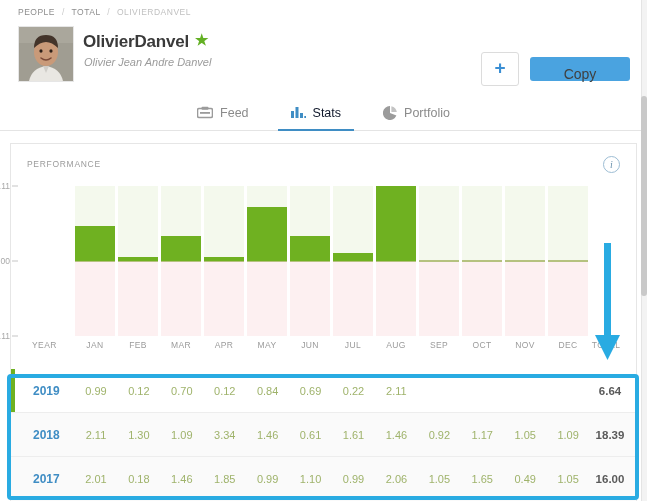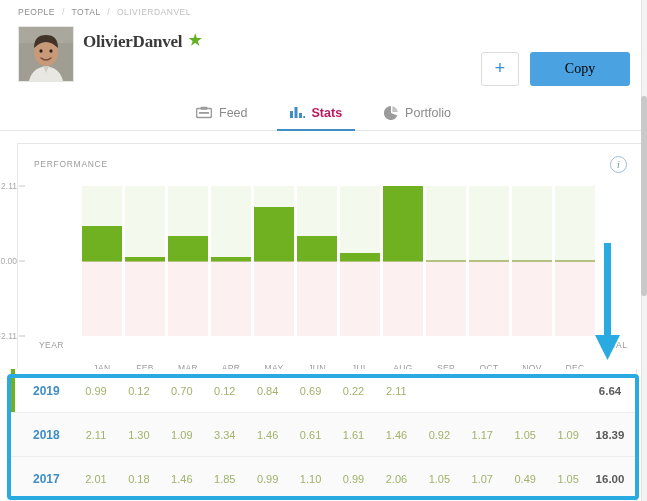--- a/index.html
+++ b/index.html
@@ -32,21 +32,20 @@
   .breadcrumb .crumb { color: #8d8d8d; }
   .breadcrumb .crumb.last { color: #c0c0c0; }
   .breadcrumb .sep { color: #c9c9c9; margin: 0 4px; }
 
   
   .profile {
     position: absolute;
     left: 0; top: 20px;
     width: 647px; height: 75px;
     background: #ffffff;
-    font-family: Liberation Serif, serif;
   }
   .avatar {
     position: absolute;
     left: 18px; top: 6px;
     width: 56px; height: 56px;
     overflow: hidden;
     background: #9c9a90;
     border: 1px solid #e6e6e6;
   }
   .avatar svg { display: block; }
@@ -91,26 +90,26 @@
     border-radius: 3px;
     color: #3b8fd4;
     font-size: 19px;
     font-weight: bold;
     line-height: 30px;
     text-align: center;
     cursor: pointer;
   }
   .btn-copy {
     min-width: 100px;
-    height: 34px;
+    height: 24px;
     padding: 0 22px;
     background: #4aa3e0;
     border: none;
     border-radius: 3px;
-    color: #000000;
+    color: #404040;
     font-size: 14px;
     line-height: 34px;
     text-align: center;
     cursor: pointer;
   }
 
   
   .tabbar {
     position: absolute;
     left: 0; top: 95px;
@@ -126,34 +125,34 @@
     position: relative;
     height: 36px;
     display: flex;
     align-items: center;
     gap: 7px;
     padding: 0 21px;
     font-size: 12.5px;
     color: #8b8b8b;
     cursor: pointer;
   }
-  .tab.active { color: #be185d; font-weight: bold; }
+  .tab.active { color: #0f172a; }
   .tab.active::after {
     content: "";
     position: absolute;
     left: 8px; right: 8px; bottom: 0;
     height: 2px;
     background: #3f8dc4;
   }
   .tab .t-icon { display: flex; align-items: center; }
 
   
   .card {
     position: absolute;
-    left: 17px; top: 143px;
+    left: 10px; top: 143px;
     width: 627px; height: 226px;
     background: #ffffff;
     border: 1px solid #e6e6e6;
     border-bottom: none;
     padding-left: 16px;
   }
   .card-title {
     position: absolute;
     left: 16px; top: 15px;
     font-size: 8.5px;
@@ -238,21 +237,20 @@
   .xaxis {
     position: absolute;
     left: 9px; top: 196px;
     width: 608px; height: 20px;
   }
   .xaxis .xlabels {
     position: absolute;
     left: 55px; right: 40px; top: 0;
     display: flex;
     gap: 3px;
-    margin-top: 23px;
   }
   .xaxis .xlabels span {
     flex: 1 1 0;
     text-align: center;
     font-size: 8.5px;
     letter-spacing: .4px;
     color: #9b9b9b;
   }
   .xaxis .x-year {
     position: absolute;
@@ -385,20 +383,21 @@
         <ellipse cx="32" cy="24" rx="1.6" ry="1.8" fill="#2d2019"></ellipse>
         <path d="M22 31 q5 4 10 0" stroke="#7a4a38" stroke-width="1.6" fill="none" stroke-linecap="round"></path>
         <path d="M10 54 q3 -13 17 -15 q14 2 17 15z" fill="#e9e7e2"></path>
         <path d="M24 39 l3 7 l3 -7 z" fill="#cfcdc8"></path>
       </svg>
     </div>
 
     <div class="person-name">
       <span>OlivierDanvel</span><span class="star-icon">★</span>
     </div>
+    <div class="person-sub">Olivier Jean Andre Danvel</div>
 
     <div class="header-actions">
       <div class="btn-add">+</div>
       <div class="btn-copy">Copy</div>
     </div>
   </div>
 
   <div class="tabbar">
 
     <div class="tab">
@@ -584,21 +583,21 @@
         <div class="cell-months">
           <span>2.01</span>
           <span>0.18</span>
           <span>1.46</span>
           <span>1.85</span>
           <span>0.99</span>
           <span>1.10</span>
           <span>0.99</span>
           <span>2.06</span>
           <span>1.05</span>
-          <span>1.07</span>
+          <span>1.65</span>
           <span>0.49</span>
           <span>1.05</span>
         </div>
         <div class="cell-total">16.00</div>
       </div>
     </div>
 
   <div class="annot-arrow">
     <svg width="40" height="118" viewBox="0 0 40 118">
       <rect x="16" y="0" width="7" height="96" fill="#29abe2"></rect>

